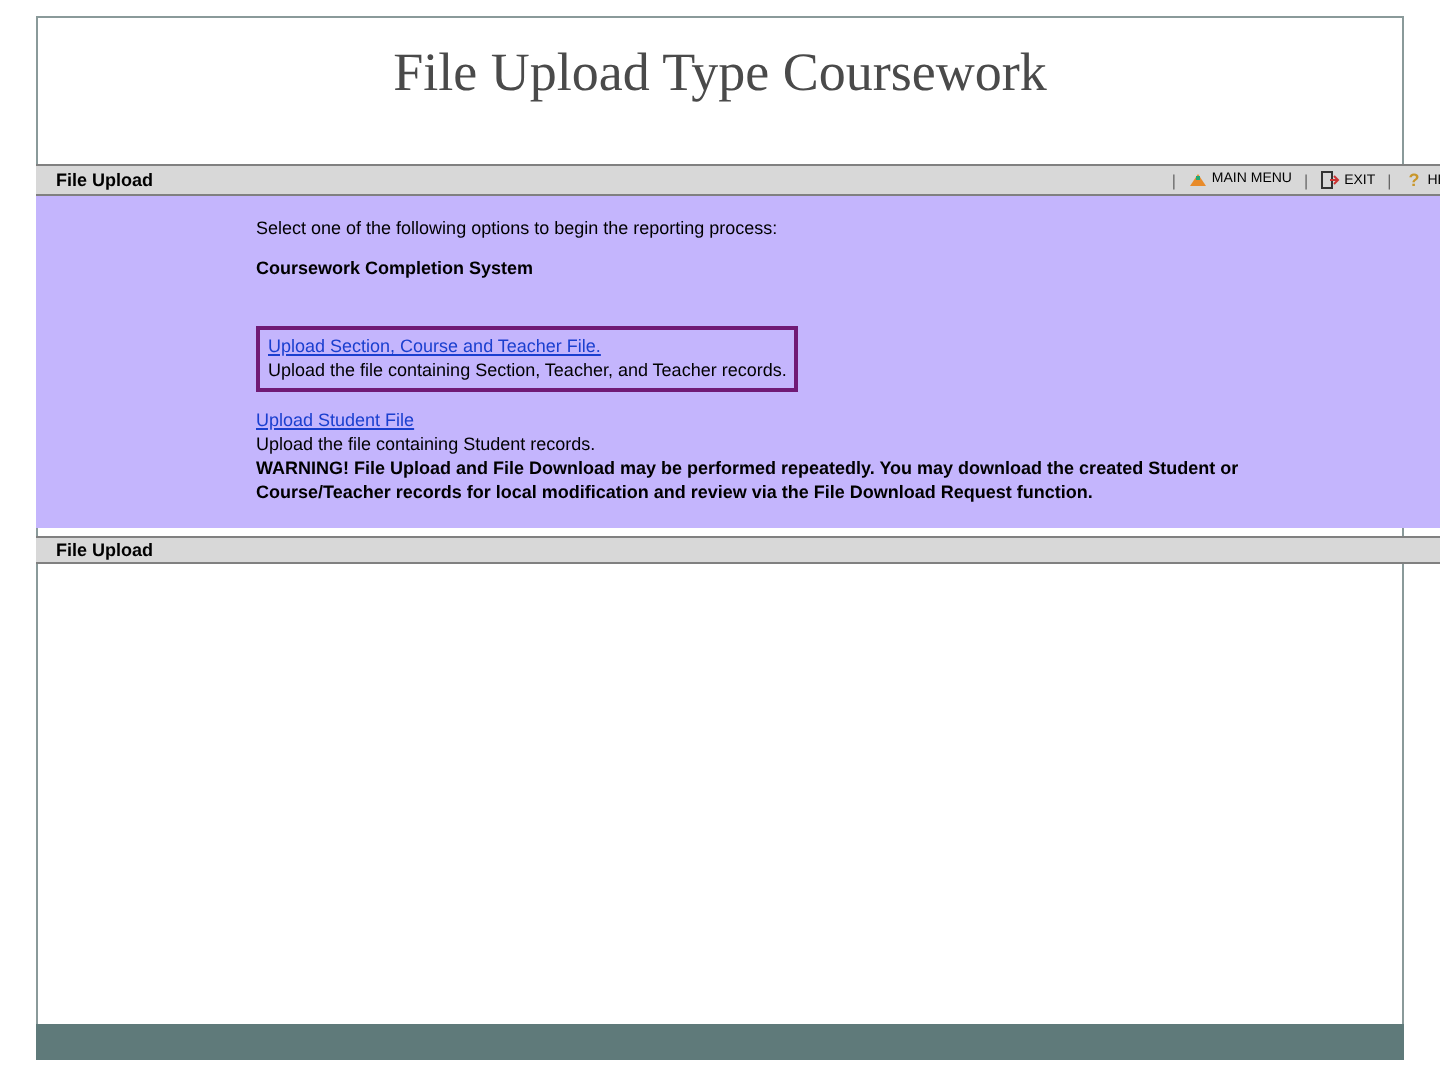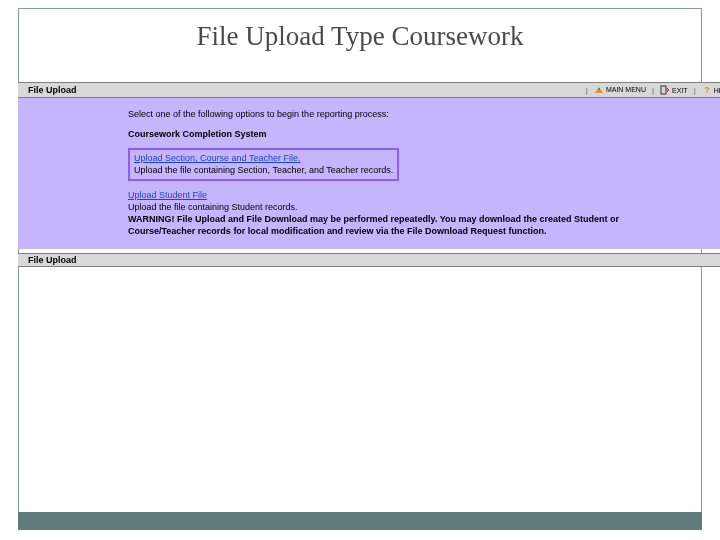--- a/index.html
+++ b/index.html
@@ -72,24 +72,25 @@
   .sys-heading { font-weight: bold; font-size: 9px; margin-bottom: 8px; }
   .link {
     color: #1a3fcf;
     text-decoration: underline;
     cursor: pointer;
     display: inline;
   }
   .opt-block { }
   .opt-desc { font-size: 9px; }
   .highlight-box {
-    border: 2px solid #8b5cf6;
+    border: 2px solid #701a75;
     padding: 2px 4px;
     display: inline-block;
     margin-bottom: 8px;
+    margin-top: 15px;
   }
   .warning { font-weight: bold; font-size: 9px; line-height: 1.35; padding-right: 50px; }
   .footer-bar {
     height: 14px;
     background: #d8d8d8;
     border-top: 1px solid #808080;
     border-bottom: 1px solid #808080;
     padding-left: 10px;
     font-weight: bold;
     font-size: 9px;

